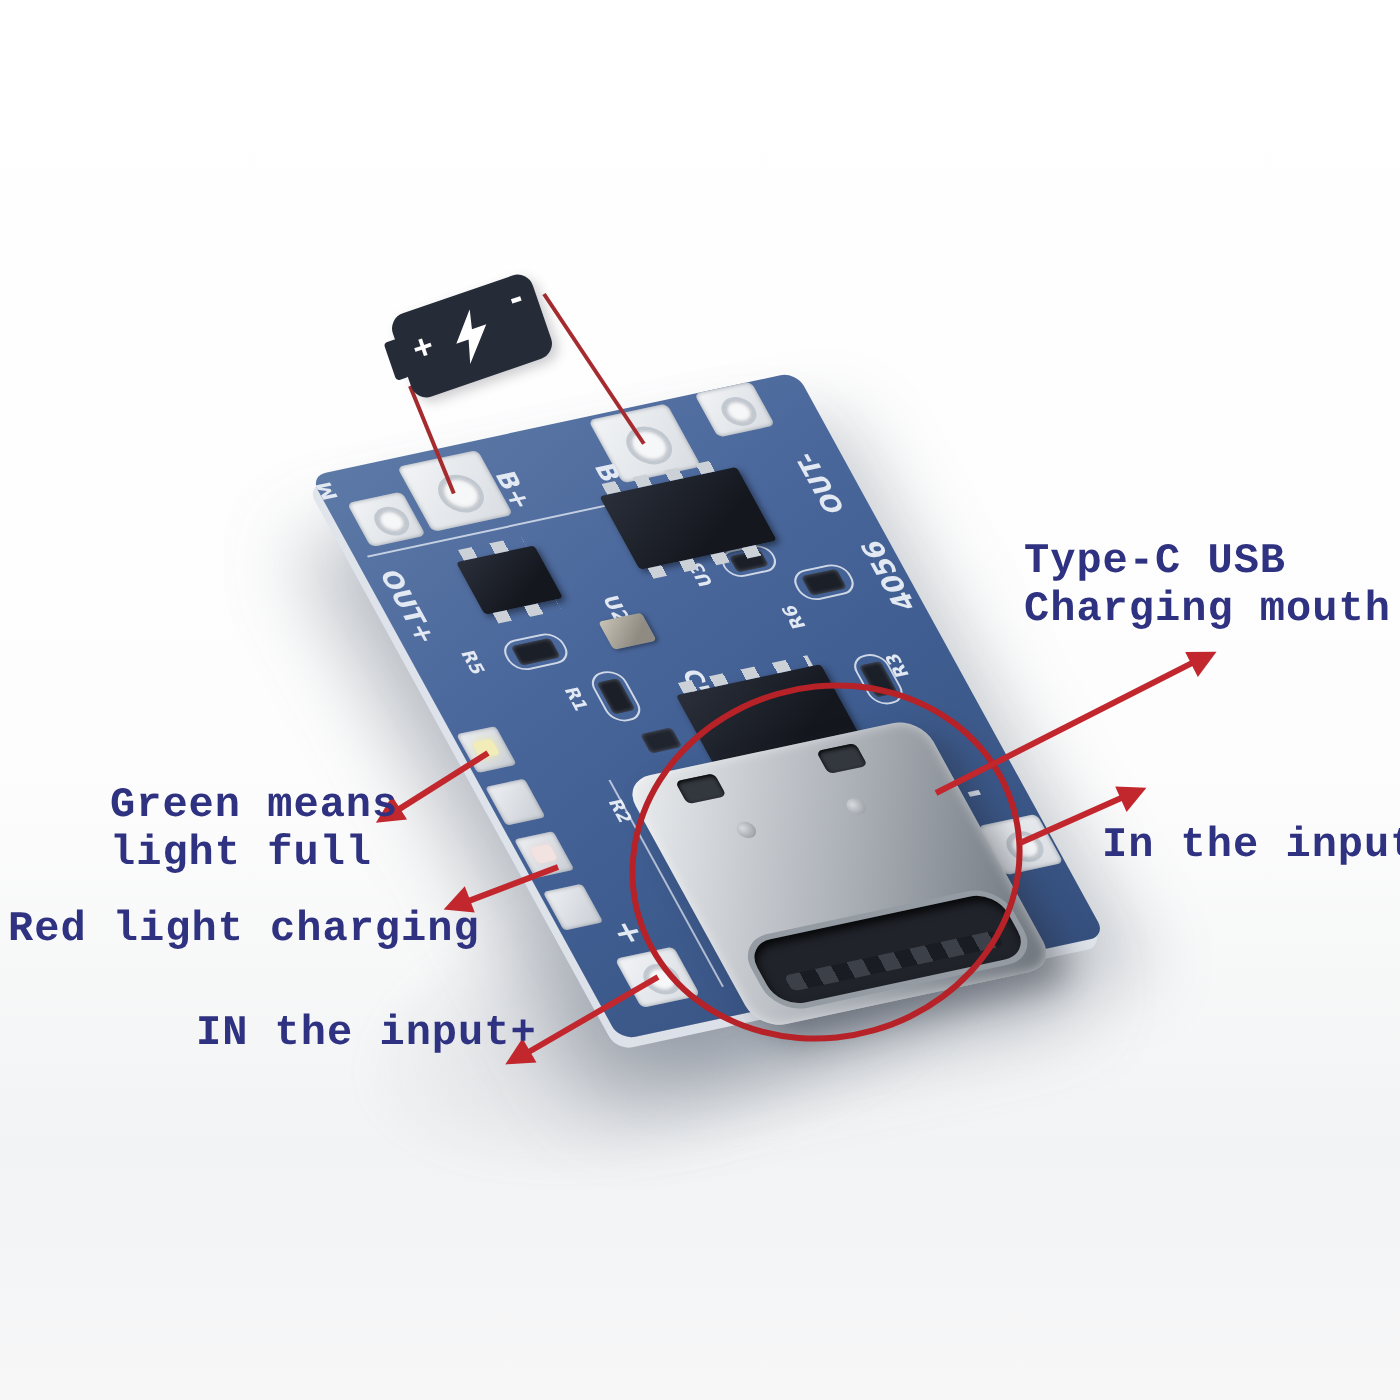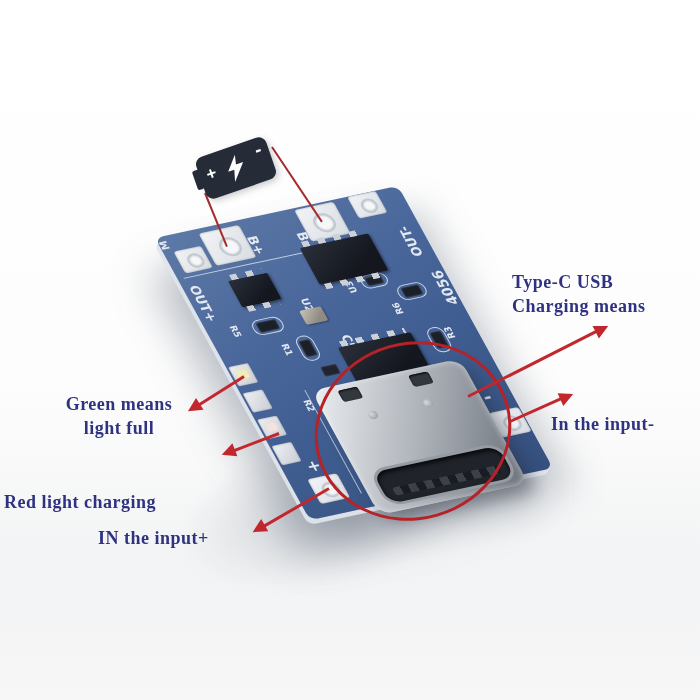--- a/index.html
+++ b/index.html
@@ -1,21 +1,21 @@
 <!DOCTYPE html>
 <html><head>
 <meta charset="utf-8">
 <style>
   html,body{margin:0;padding:0;}
   .scene{position:relative;width:700px;height:700px;overflow:hidden;
     background:linear-gradient(180deg,#ffffff 0%,#fdfdfd 55%,#f2f3f4 82%,#f7f7f8 100%);
     font-family:"Liberation Sans",sans-serif;}
   
-  .note{position:absolute;color:#2e3280;font-family:Liberation Serif, serif;
-    font-weight:bold;font-size:18px;line-height:24px;letter-spacing:.5px;white-space:nowrap;z-index:9;}
+  .note{position:absolute;color:#2e3280;font-family:Liberation Mono, monospace;
+    font-weight:bold;font-size:21px;line-height:24px;letter-spacing:.5px;white-space:nowrap;z-index:9;}
   
   .arrow{position:absolute;height:3px;background:#c1272d;transform-origin:0 50%;z-index:8;}
   .arrow .head{position:absolute;right:-13px;top:-5.5px;width:0;height:0;
     border-left:14px solid #c1272d;border-top:7px solid transparent;border-bottom:7px solid transparent;}
   .tline{position:absolute;height:2px;background:#a62b2e;transform-origin:0 50%;z-index:8;}
   .circle{position:absolute;left:314px;top:342px;width:192px;height:172px;border:3px solid #b62227;
     border-radius:50%;transform:rotate(-16deg);z-index:7;}
   
   .battery{position:absolute;left:199px;top:146px;width:74px;height:44px;background:#262b38;
     border-radius:8px;transform:rotate(-19deg);z-index:8;box-shadow:2px 3px 6px rgba(60,60,70,.25);}
@@ -196,29 +196,29 @@
     </div>
   <div class="arrow" style="left:279px;top:432px;width:48px;transform:rotate(159.2deg);">
       <div class="head"></div>
     </div>
   <div class="arrow" style="left:329px;top:487px;width:75px;transform:rotate(149.9deg);">
       <div class="head"></div>
     </div>
 
   <div class="note" style="left:512px;top:270px;">
     <div>Type-C USB</div>
-    <div>Charging means</div>
+    <div>Charging mouth</div>
   </div>
   <div class="note" style="left:551px;top:412px;">
     <div>In the input-</div>
   </div>
   <div class="note" style="left:55px;top:392px;width:128px;text-align:center;">
     <div>Green means</div>
     <div>light full</div>
   </div>
-  <div class="note" style="left:4px;top:454px;margin-top:36px;">
+  <div class="note" style="left:4px;top:454px;">
     <div>Red light charging</div>
   </div>
-  <div class="note" style="left:98px;top:526px;">
+  <div class="note" style="left:98px;top:506px;">
     <div>IN the input+</div>
   </div>
 
 </div>
 
 </body></html>

